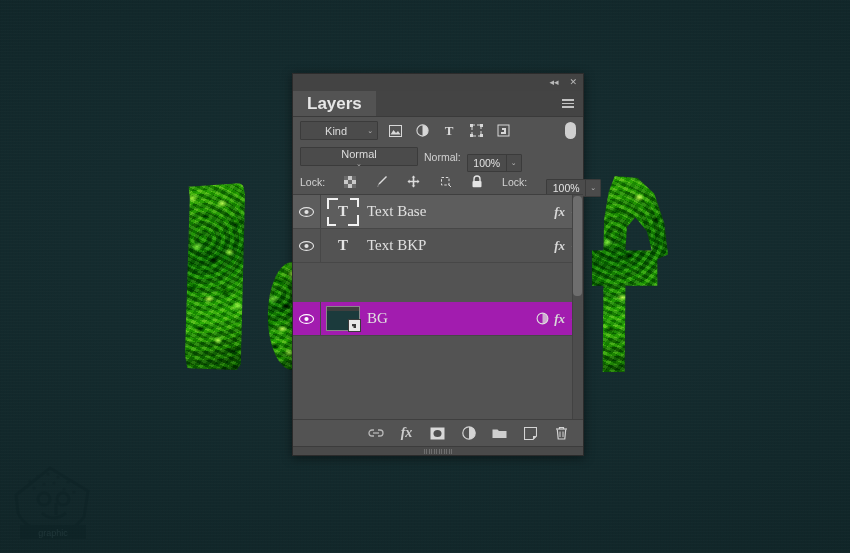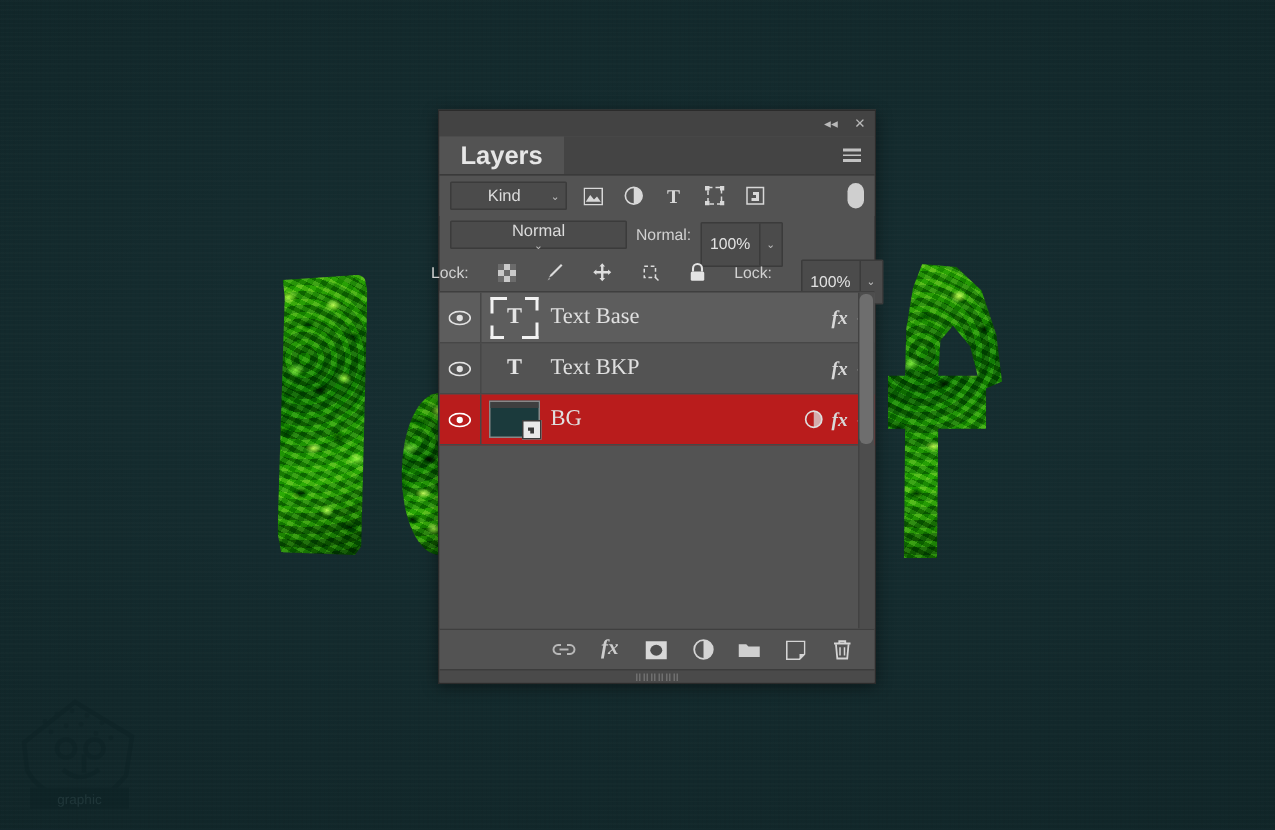--- a/index.html
+++ b/index.html
@@ -140,51 +140,51 @@
     padding: 0 7px; flex: none;
   }
   #blend-select {
     width: 118px; height: 19px; background: #4b4b4b; border: 1px solid #3b3b3b;
     display: flex; align-items: center; padding: 0 5px; font-size: 11px;
     color: #dcdcdc; cursor: pointer; border-radius: 1px; flex-direction: column;
   }
   #blend-select .lbl { flex: 1; }
   .field-label { font-size: 10.5px; color: #d2d2d2; white-space: nowrap; }
   .num-field {
-    height: 30px; background: #4b4b4b; border: 1px solid #3b3b3b;
+    height: 18px; background: #4b4b4b; border: 1px solid #3b3b3b;
     display: flex; align-items: center; border-radius: 1px; margin-top: 13px;
   }
   .num-field .val {
     width: 38px; text-align: center; font-size: 10.5px; color: #e2e2e2;
     cursor: text;
   }
   .num-field .step {
     width: 15px; height: 100%; border-left: 1px solid #3b3b3b;
     display: flex; align-items: center; justify-content: center; cursor: pointer;
   }
   .chev { font-size: 7px; color: #bdbdbd; }
 
   
   #lock-row {
     height: 25px; display: flex; align-items: center; gap: 19px;
-    padding: 0 7px; flex: none; justify-content: center;
+    padding: 0 7px; flex: none;
   }
   .lock-ico { width: 14px; height: 16px; display: flex; align-items: center;
               justify-content: center; cursor: pointer; color: #d6d6d6; }
 
   
   #layer-list {
     flex: 1; background: #535353; border-top: 1px solid #3f3f3f;
     position: relative; overflow: hidden;
   }
   .layer-row {
     height: 34px; display: flex; align-items: center;
     border-bottom: 1px solid #474747; cursor: pointer;
   }
-  .layer-row.active       { background: #b91c1c; }
+  .layer-row.active       { background: #a21caf; margin-top: 39px; }
   .layer-row.highlighted  { background: #5d5d5d; }
   .eye-cell {
     width: 28px; height: 100%; display: flex; align-items: center;
     justify-content: center; border-right: 1px solid #474747; cursor: pointer;
   }
   .thumb-cell { width: 44px; display: flex; align-items: center; justify-content: center; }
   .thumb-text {
     width: 30px; height: 26px; display: flex; align-items: center;
     justify-content: center; font-family: "Liberation Serif", serif;
     font-size: 15px; font-weight: bold; color: #e4e4e4; position: relative;

